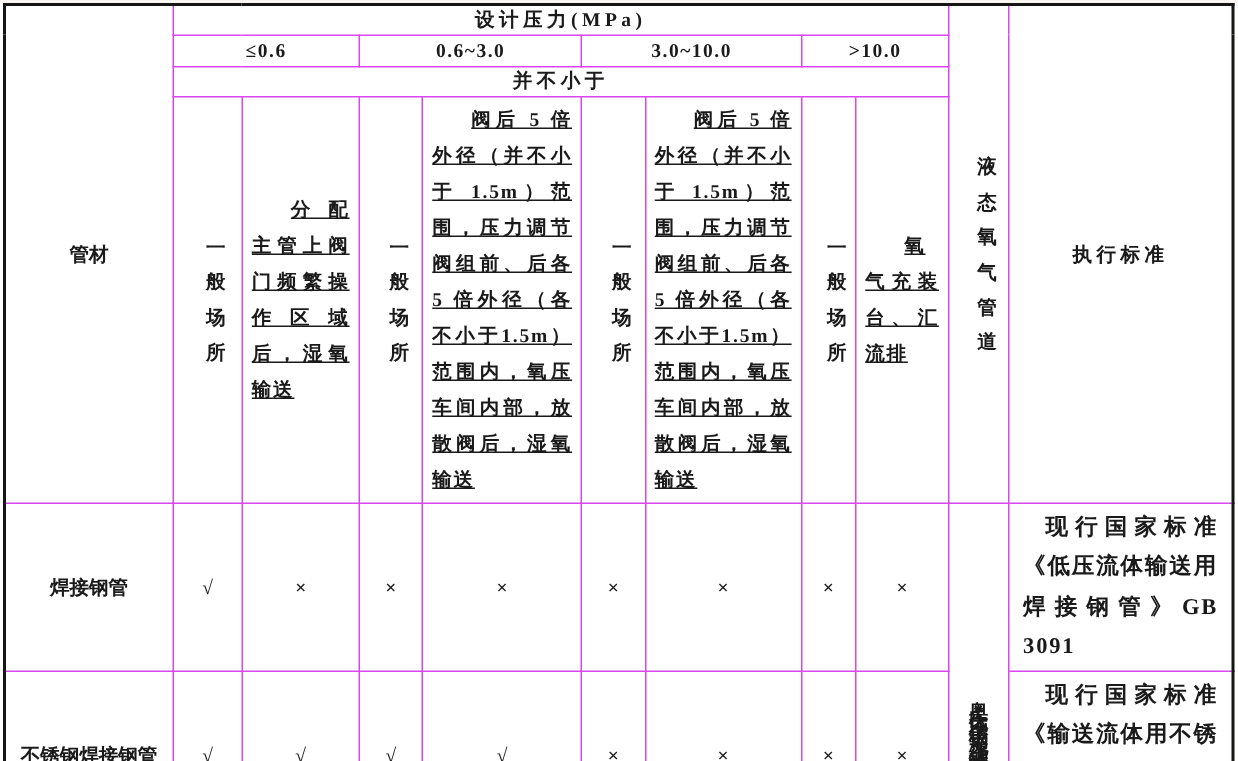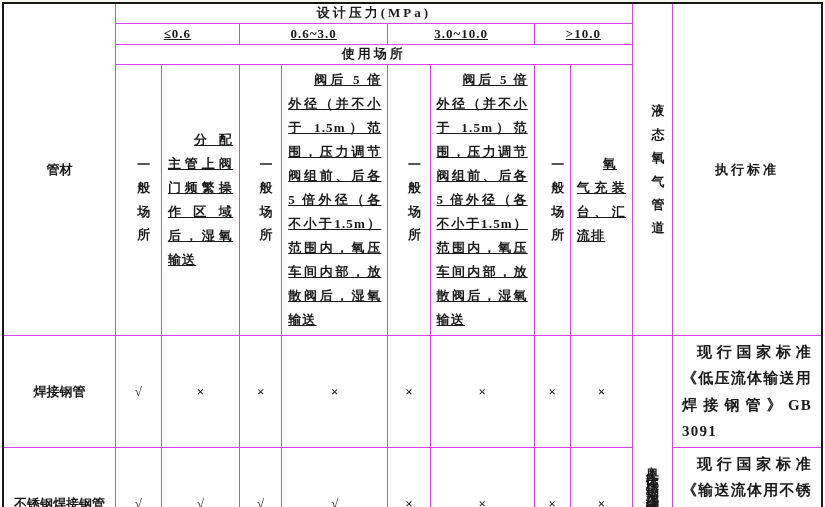--- a/index.html
+++ b/index.html
@@ -22,21 +22,21 @@
     border:1px solid #d946ef;
     text-align:center;
     vertical-align:middle;
     padding:0 2px;
     font-size:13px;
     font-weight:bold;
     overflow:hidden;
     box-sizing:border-box;
   }
   .sp{letter-spacing:3px;}
-  .num{letter-spacing:1px;font-size:13px;text-decoration:underline;}
+  .num{letter-spacing:1px;font-size:13px;}
   
   .vwrap{width:2em;margin:0 auto;line-height:1.8;letter-spacing:1px;text-align:right;}
   
   .jtext{
     display:block;
     text-align:justify;
     text-align-last:left;
     text-indent:2em;
     letter-spacing:1.2px;
     line-height:1.85;
@@ -95,21 +95,21 @@
     </tr>
 
     <tr style="height:21px">
       <td colspan="2" class="num">≤0.6</td>
       <td colspan="2" class="num">0.6~3.0</td>
       <td colspan="2" class="num">3.0~10.0</td>
       <td colspan="2" class="num">&gt;10.0</td>
     </tr>
 
     <tr style="height:20px">
-      <td colspan="8" class="sp">使用场所</td>
+      <td colspan="8" class="sp">并不小于</td>
     </tr>
 
     <tr style="height:228px">
       <td>
         <div class="vwrap">一般场所</div>
       </td>
       <td>
         <span class="jtext">分配主管上阀门频繁操作区域后，湿氧输送</span>
       </td>
       <td>

